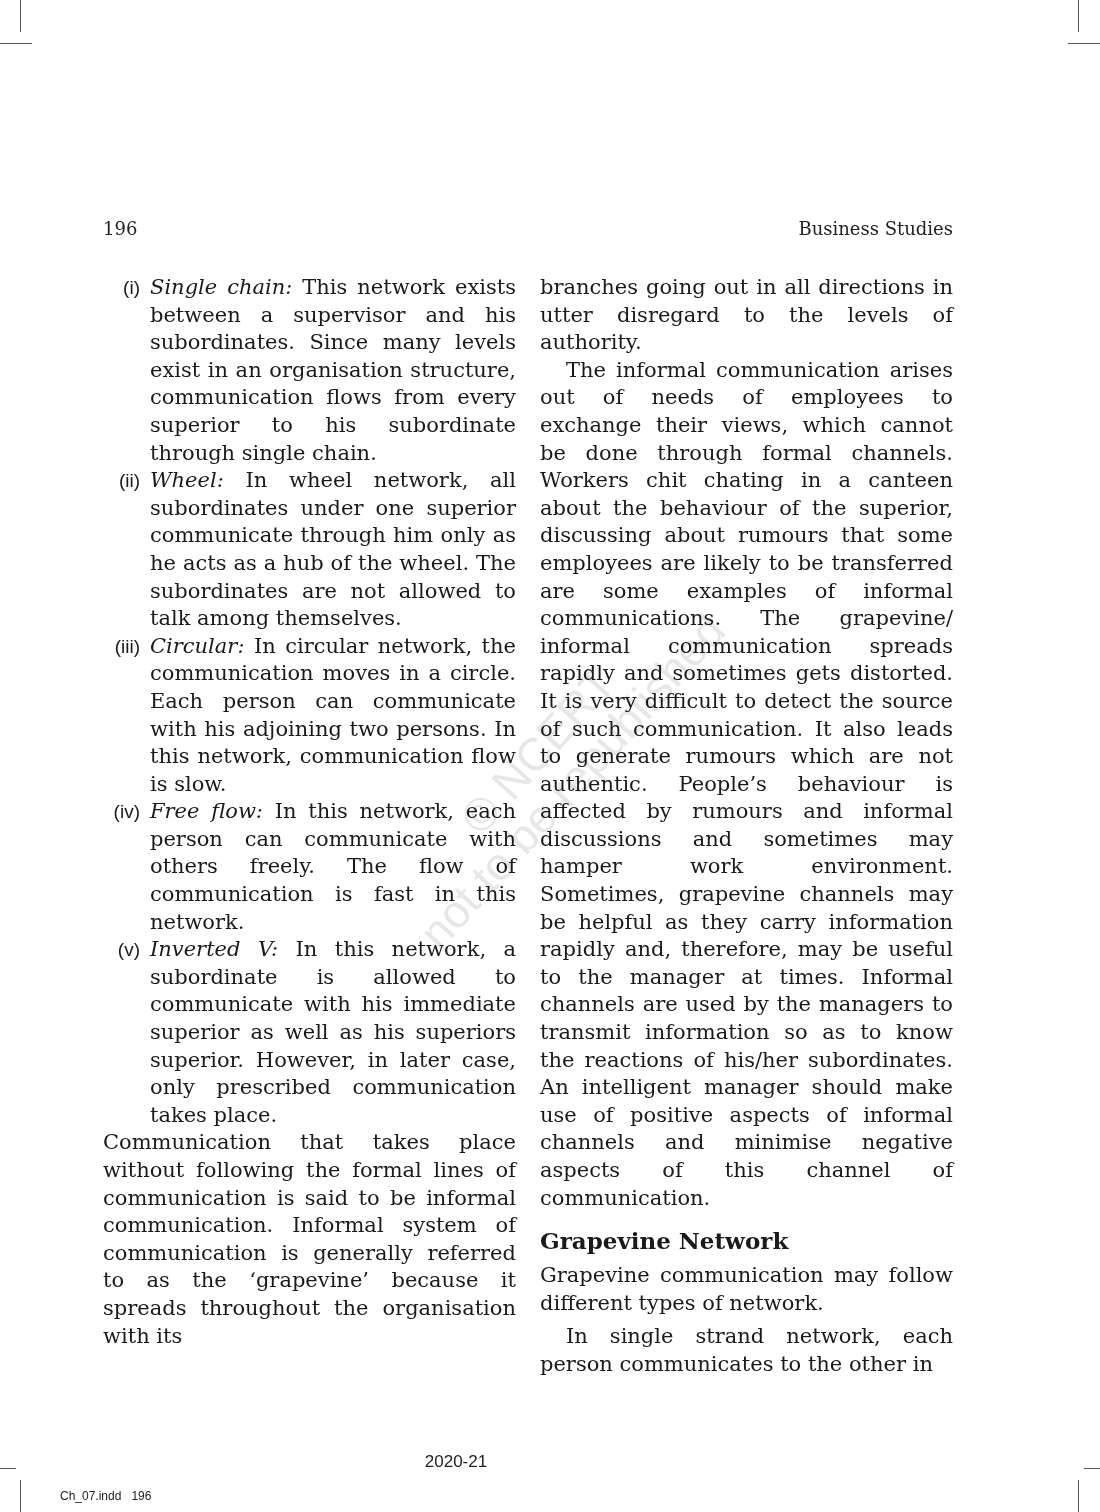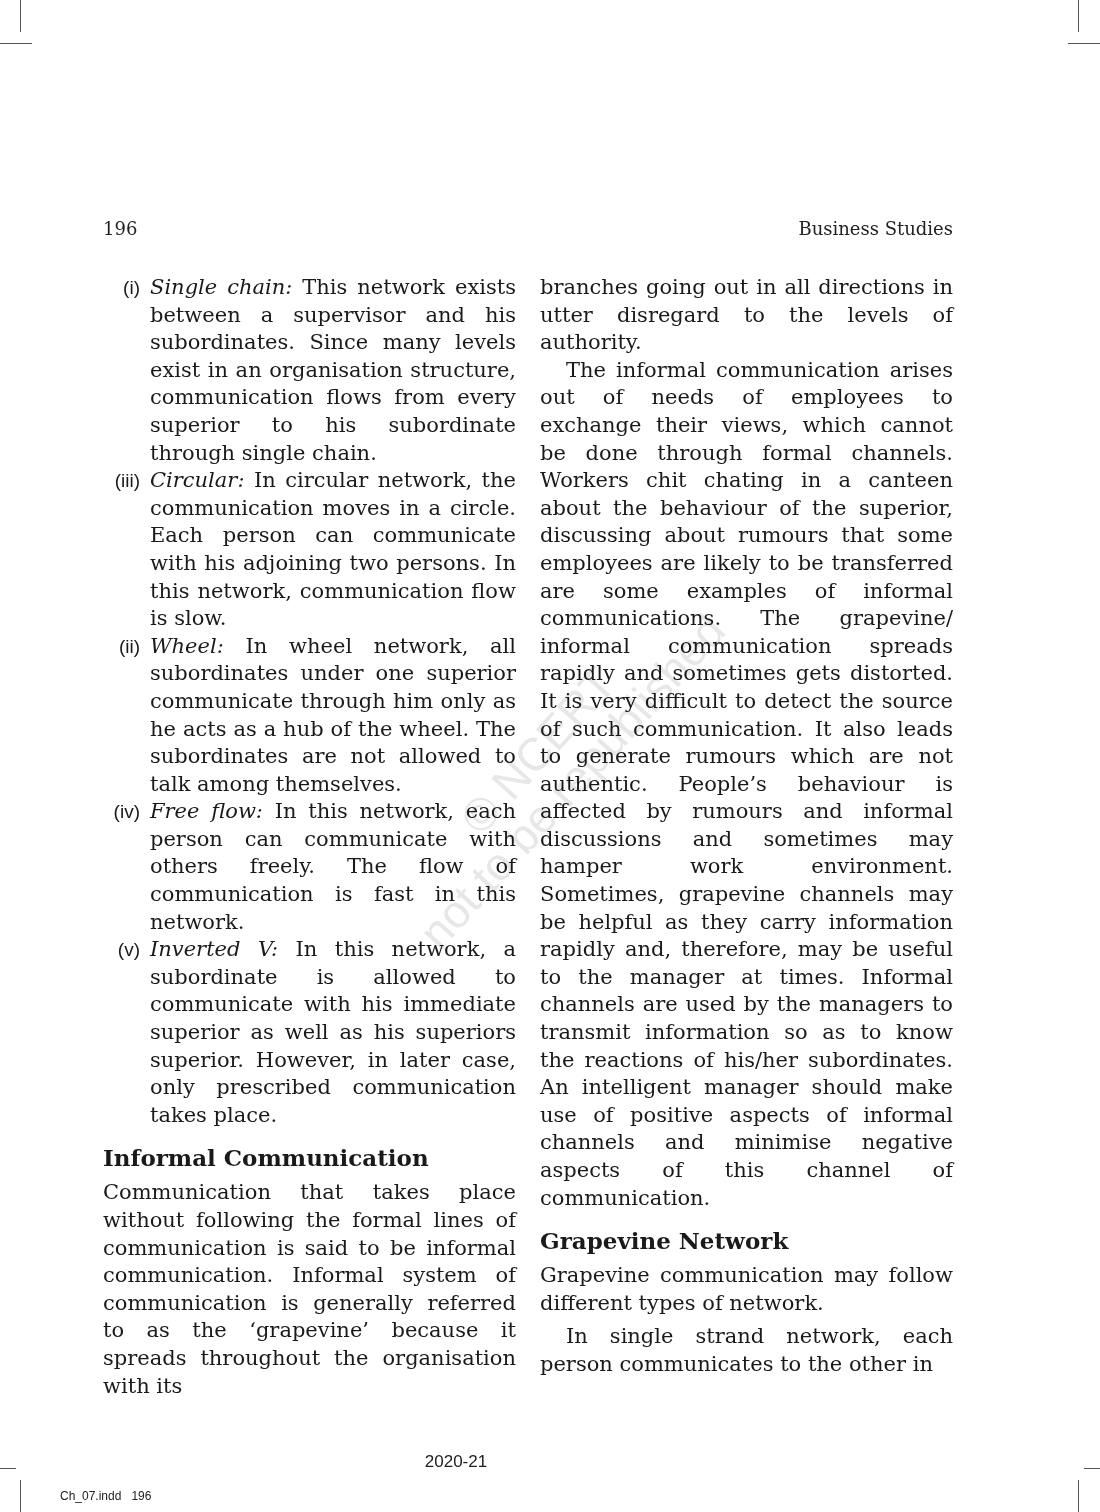--- a/index.html
+++ b/index.html
@@ -47,32 +47,31 @@
 </div>
 
 <div class="running-head page-num">196</div>
 <div class="running-head book-title">Business Studies</div>
 
 <div class="col col-left">
   <div class="item">
     <span class="num">(i)</span><em>Single chain:</em><span> This network exists between a supervisor and his subordinates. Since many levels exist in an organisation structure, communication flows from every superior to his subordinate through single chain.</span>
   </div>
   <div class="item">
-    <span class="num">(iii)</span><em>Circular:</em><span> In circular network, the communication moves in a circle. Each person can communicate with his adjoining two persons. In this network, communication flow is slow.</span>
+    <span class="num">(ii)</span><em>Wheel:</em><span> In wheel network, all subordinates under one superior communicate through him only as he acts as a hub of the wheel. The subordinates are not allowed to talk among themselves.</span>
   </div>
   <div class="item">
-    <span class="num">(ii)</span><em>Wheel:</em><span> In wheel network, all subordinates under one superior communicate through him only as he acts as a hub of the wheel. The subordinates are not allowed to talk among themselves.</span>
+    <span class="num">(iii)</span><em>Circular:</em><span> In circular network, the communication moves in a circle. Each person can communicate with his adjoining two persons. In this network, communication flow is slow.</span>
   </div>
   <div class="item">
     <span class="num">(iv)</span><em>Free flow:</em><span> In this network, each person can communicate with others freely. The flow of communication is fast in this network.</span>
   </div>
   <div class="item">
     <span class="num">(v)</span><em>Inverted V:</em><span> In this network, a subordinate is allowed to communicate with his immediate superior as well as his superiors superior. However, in later case, only prescribed communication takes place.</span>
   </div>
-  <div class="heading">Informal Communication</div>
   <p>Communication that takes place without following the formal lines of communication is said to be informal communication. Informal system of communication is generally referred to as the ‘grapevine’ because it spreads throughout the organisation with its</p>
 </div>
 
 <div class="col col-right">
   <p>branches going out in all directions in utter disregard to the levels of authority.</p>
   <p class="indent">The informal communication arises out of needs of employees to exchange their views, which cannot be done through formal channels. Workers chit chating in a canteen about the behaviour of the superior, discussing about rumours that some employees are likely to be transferred are some examples of informal communications. The grapevine/ informal communication spreads rapidly and sometimes gets distorted. It is very difficult to detect the source of such communication. It also leads to generate rumours which are not authentic. People’s behaviour is affected by rumours and informal discussions and sometimes may hamper work environment. Sometimes, grapevine channels may be helpful as they carry information rapidly and, therefore, may be useful to the manager at times. Informal channels are used by the managers to transmit information so as to know the reactions of his/her subordinates. An intelligent manager should make use of positive aspects of informal channels and minimise negative aspects of this channel of communication.</p>
   <div class="heading">Grapevine Network</div>
   <p style="margin-bottom:6px;">Grapevine communication may follow different types of network.</p>
   <p class="indent">In single strand network, each person communicates to the other in</p>
 </div>

